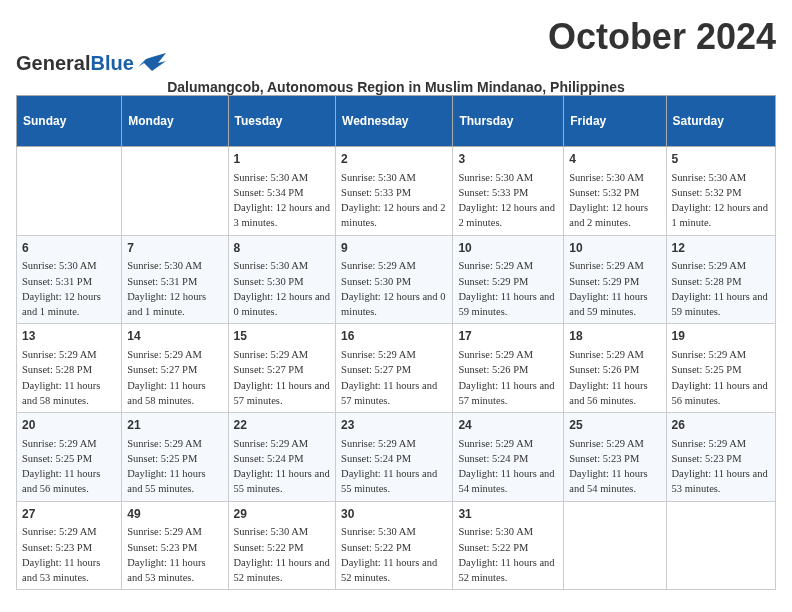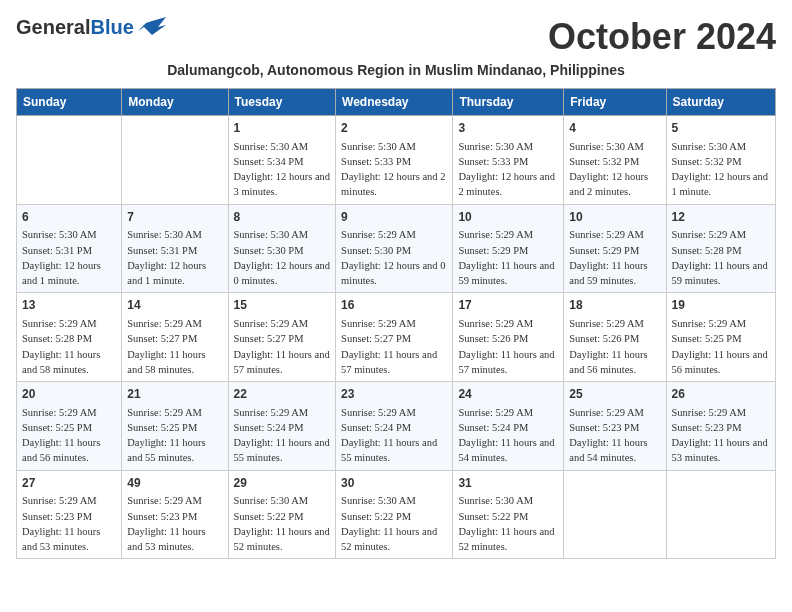--- a/index.html
+++ b/index.html
@@ -13,45 +13,45 @@
     .header-logo {
       display: flex;
       align-items: flex-start;
       justify-content: space-between;
       margin-bottom: 4px;
     }
     .logo-container {
       display: flex;
       flex-direction: column;
       align-items: flex-start;
+      margin-top: 36px;
     }
     .logo-line1 { display: flex; align-items: center; gap: 4px; }
     .month-title {
       font-size: 36px;
       font-weight: bold;
       color: #333;
       text-align: right;
     }
     .subtitle {
       text-align: center;
       font-size: 14px;
       color: #333;
-      margin-bottom: 10px;
       font-weight: bold;
     }
     table {
       width: 100%;
       border-collapse: collapse;
       font-size: 11px;
     }
     thead tr th {
       background-color: #1a5fa8;
       color: #fff;
       text-align: left;
-      padding: 6px 6px;
+      padding: 18px 6px;
       font-size: 12px;
       font-weight: bold;
       border: 1px solid #aaa;
     }
     tbody tr td {
       vertical-align: top;
       border: 1px solid #ccc;
       padding: 4px 5px;
       min-height: 70px;
       color: #333;

